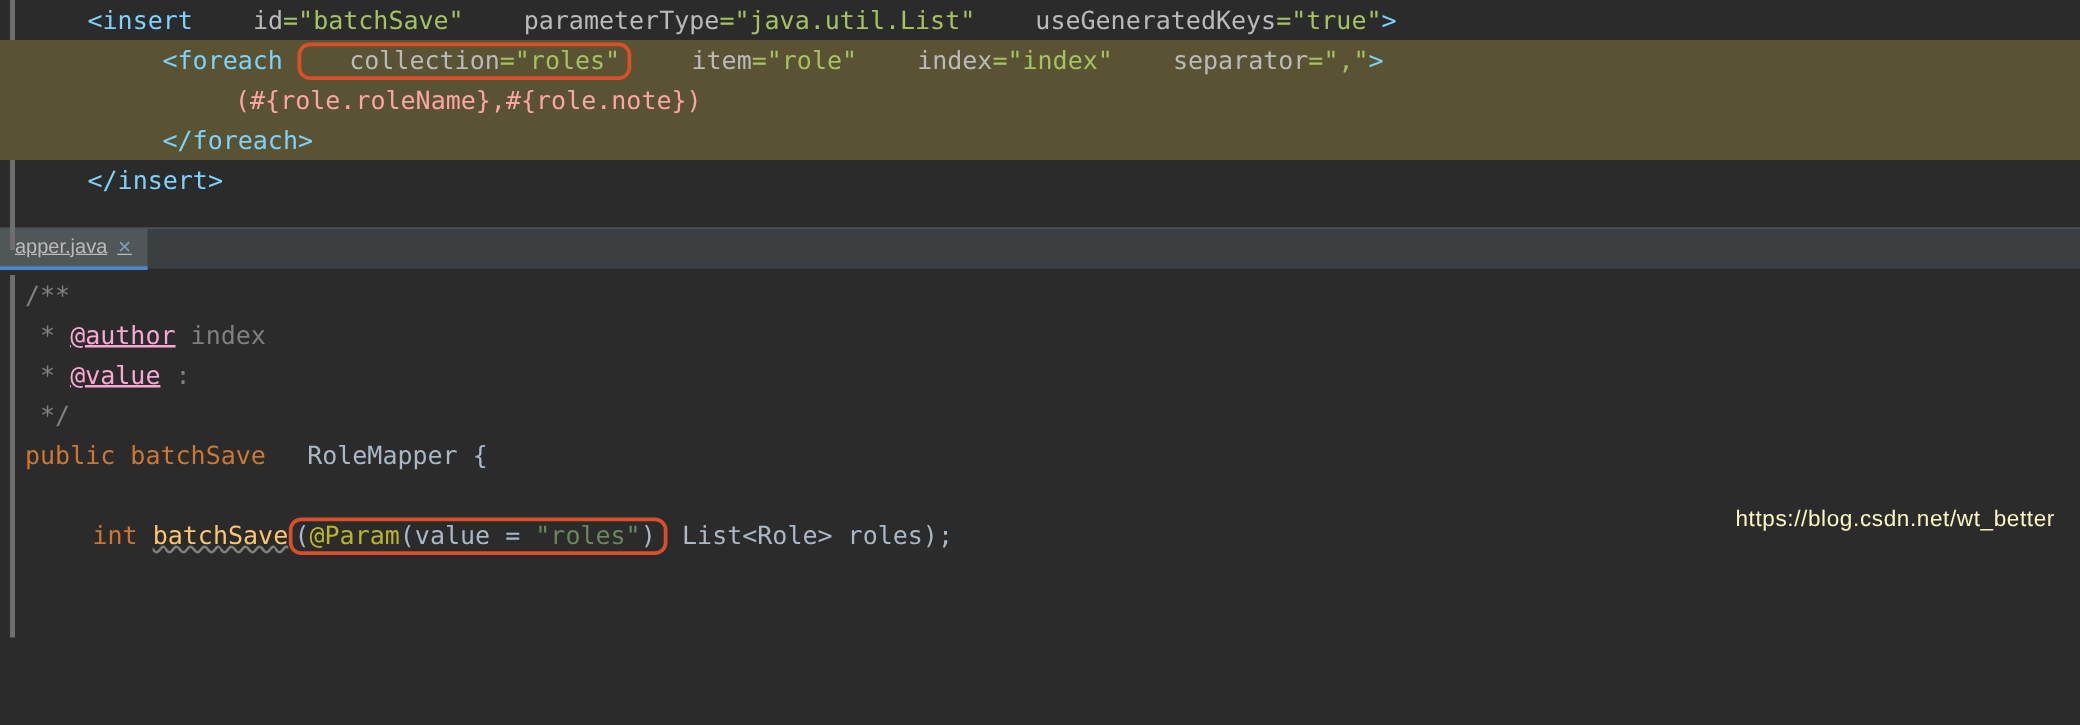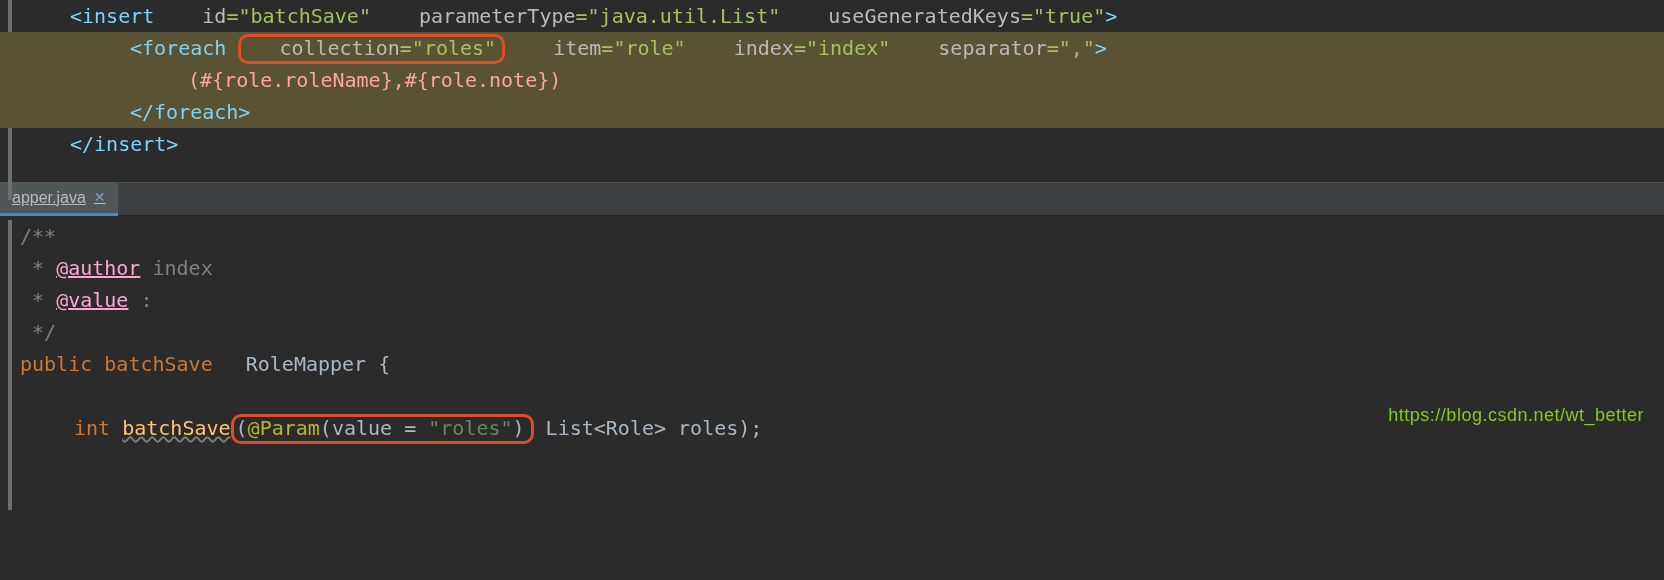--- a/index.html
+++ b/index.html
@@ -85,21 +85,21 @@
     .annotation { color: #bbb529; text-align: center; }
     .java-string { color: #6a8759; }
     .wavy {
       text-decoration: underline wavy #808080;
     }
     
     .watermark {
       position: absolute;
       bottom: 18px;
       right: 20px;
-      color: #84cc16;
+      color: #fef9c3;
       font-size: 18px;
       font-family: -apple-system, sans-serif;
       letter-spacing: 0.5px;
     }
   </style>
 </head>
 <body>
 
 <div class="editor-top">
   <div class="gutter-bar" style="top:0;height:200px"></div>

